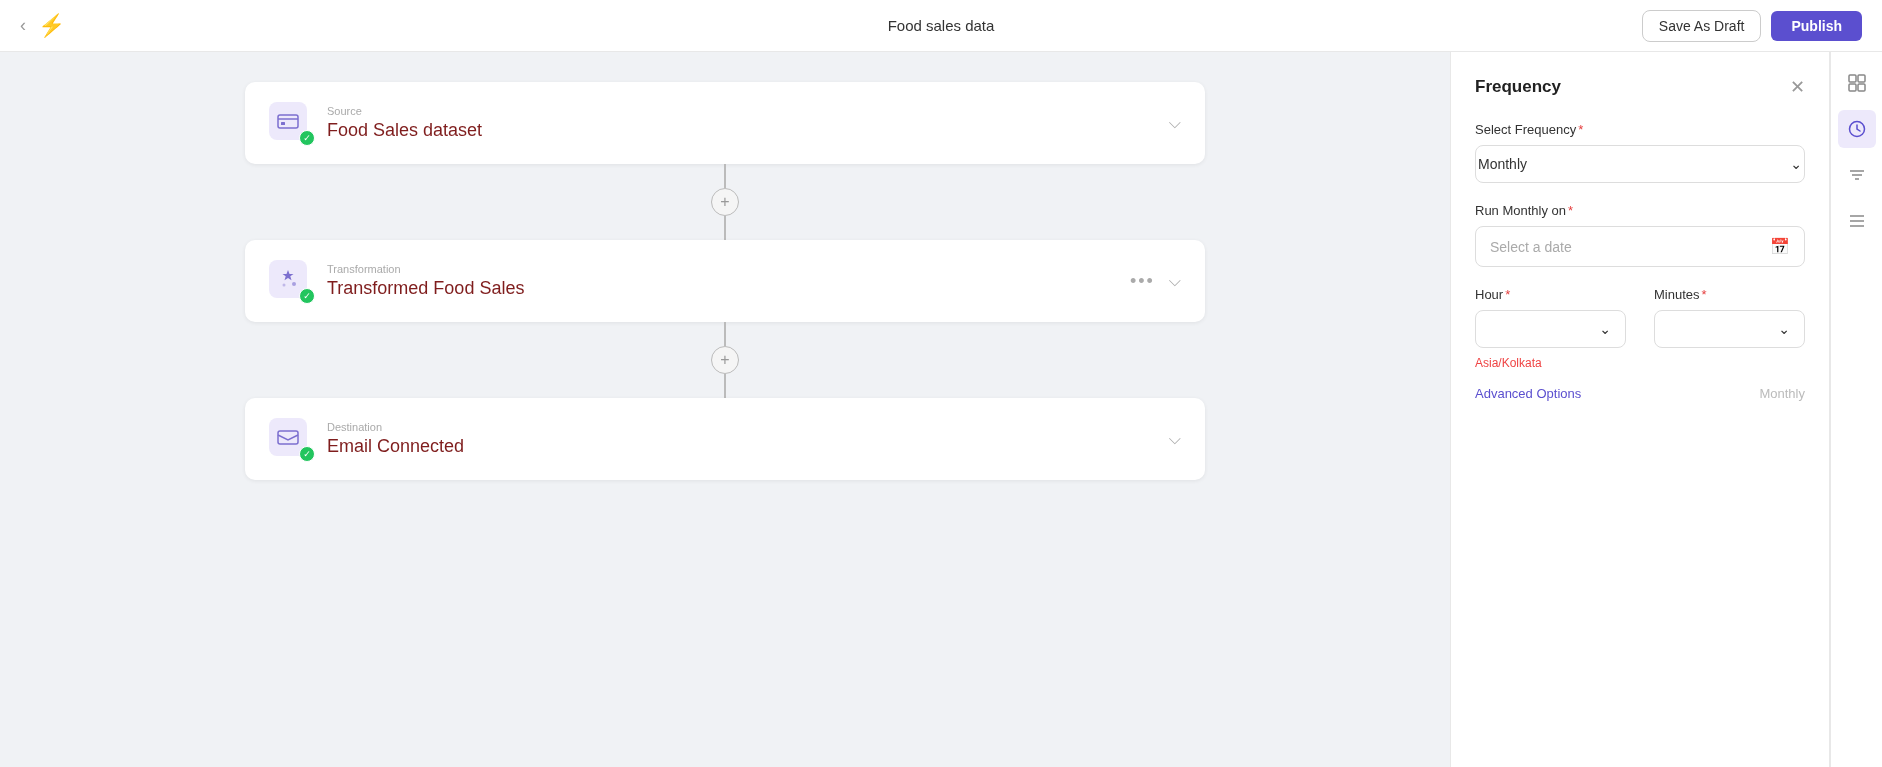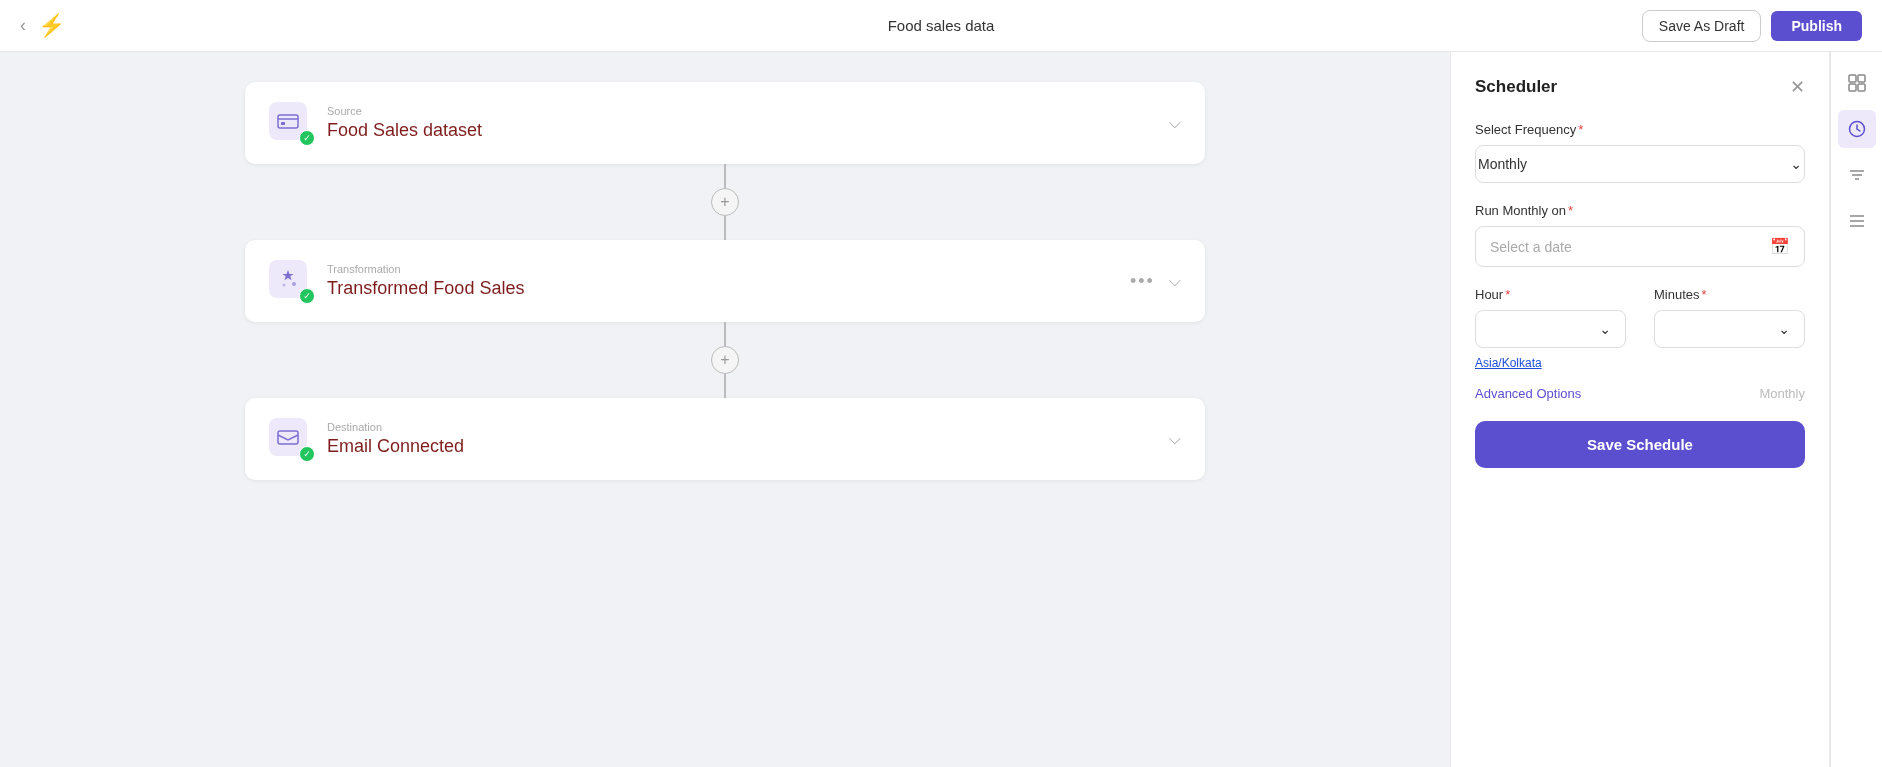--- a/index.html
+++ b/index.html
@@ -94,21 +94,21 @@
     }
     .calendar-icon { color: #7c6fcf; font-size: 16px; }
 
     .hour-minutes-row { display: flex; gap: 28px; margin-bottom: 8px; }
     .hm-field { flex: 1; }
     .hm-select {
       width: 100%; padding: 10px 14px; border: 1px solid #ddd; border-radius: 8px;
       font-size: 14px; color: #333; background: #fff;
       display: flex; justify-content: space-between; align-items: center; cursor: pointer;
     }
-    .timezone-text { font-size: 12px; color: #1d4ed8; margin-bottom: 16px; text-decoration: underline; }
+    .timezone-text { font-size: 12px; color: #ef4444; margin-bottom: 16px; }
 
     .bottom-row { display: flex; justify-content: space-between; align-items: center; margin-bottom: 20px; }
     .advanced-link { color: #5b4fcf; font-size: 13px; font-weight: 500; cursor: pointer; text-decoration: none; }
     .delete-link { color: #bbb; font-size: 13px; cursor: pointer; }
 
     .save-schedule-btn {
       width: 100%; background: #5b4fcf; color: #fff; border: none; padding: 15px;
       border-radius: 10px; font-size: 15px; font-weight: 600; cursor: pointer;
     }
 
@@ -222,21 +222,21 @@
         <button class="chevron-btn">⌵</button>
       </div>
     </div>
 
   </div>
 
   <div class="sidebar">
     <div class="scheduler-panel">
 
       <div class="scheduler-header">
-        <span class="scheduler-title">Scheduler</span>
+        <span class="scheduler-title">Frequency</span>
         <button class="close-btn">✕</button>
       </div>
 
       
       <div>
         <div class="field-label">
           <span>Select Frequency</span><span class="required-star">*</span>
         </div>
         <div class="select-dropdown">
           <span>Monthly</span>
@@ -277,21 +277,20 @@
         </div>
       </div>
 
       <div class="timezone-text">Asia/Kolkata</div>
 
       <div class="bottom-row">
         <a class="advanced-link">Advanced Options</a>
         <span class="delete-link">Monthly</span>
       </div>
 
-      <button class="save-schedule-btn">Save Schedule</button>
 
     </div>
   </div>
 
   <div class="icon-bar">
     <button class="icon-bar-btn">
       <svg width="18" height="18" viewBox="0 0 18 18" fill="none">
         <rect x="1" y="1" width="7" height="7" rx="1" stroke="#888" stroke-width="1.5"></rect>
         <rect x="10" y="1" width="7" height="7" rx="1" stroke="#888" stroke-width="1.5"></rect>
         <rect x="1" y="10" width="7" height="7" rx="1" stroke="#888" stroke-width="1.5"></rect>

